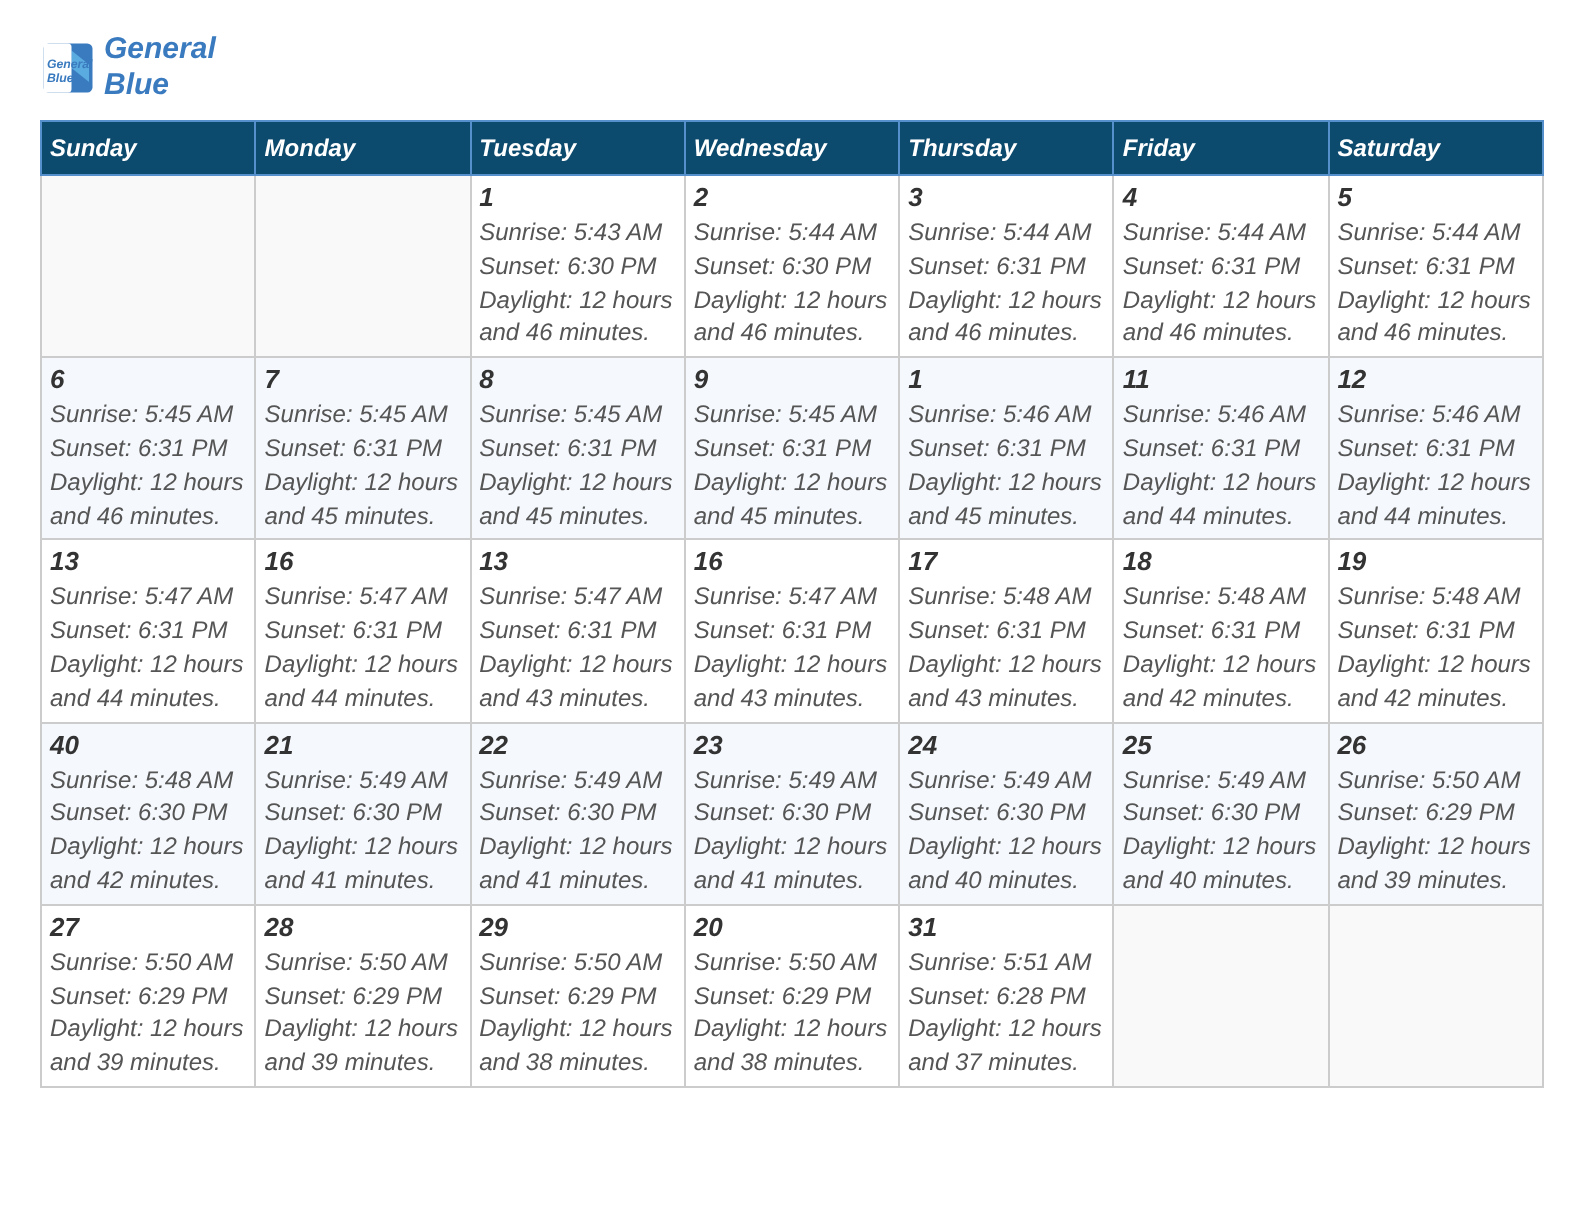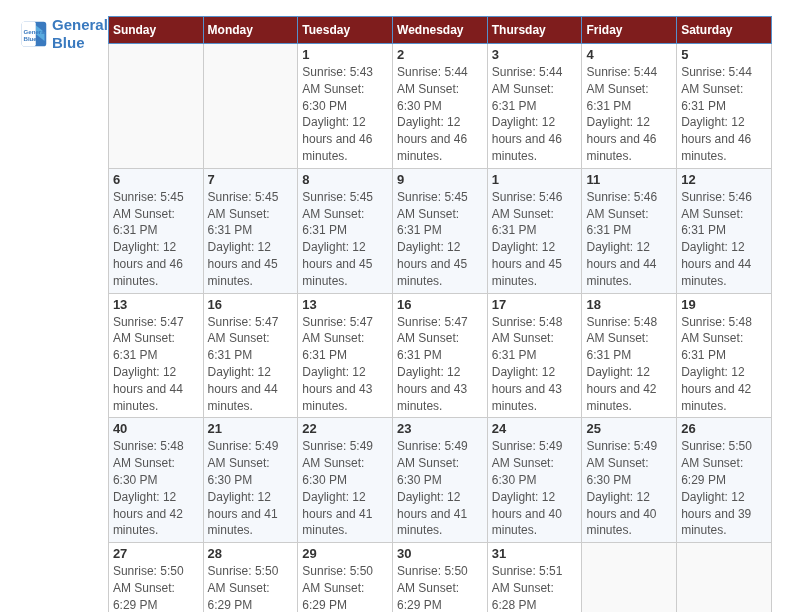--- a/index.html
+++ b/index.html
@@ -8,21 +8,22 @@
       background: #fff;
       width: 792px;
       height: 612px;
       overflow: hidden;
     }
     .page {
       width: 792px;
       height: 448px;
       padding: 16px 20px 12px 20px;
       display: flex;
-      flex-direction: row;
+      flex-direction: column;
+      font-style: italic;
     }
     .header {
       display: flex;
       justify-content: space-between;
       align-items: flex-start;
       margin-bottom: 8px;
     }
     .logo {
       display: flex;
       align-items: center;
@@ -56,21 +57,21 @@
       margin-top: 2px;
     }
     .calendar {
       flex: 1;
       border: 1px solid #ccc;
       border-collapse: collapse;
       width: 100%;
       table-layout: fixed;
     }
     .calendar th {
-      background: #7f1d1d;
+      background: #0c4a6e;
       color: #fff;
       font-size: 12px;
       font-weight: bold;
       padding: 6px 4px;
       text-align: left;
       border: 1px solid #5590cc;
     }
     .calendar td {
       border: 1px solid #ccc;
       vertical-align: top;
@@ -313,21 +314,21 @@
 Sunset: 6:29 PM
 Daylight: 12 hours and 39 minutes.</div>
           </td>
           <td>
             <span class="day-num">29</span>
             <div class="day-info">Sunrise: 5:50 AM
 Sunset: 6:29 PM
 Daylight: 12 hours and 38 minutes.</div>
           </td>
           <td>
-            <span class="day-num">30</span>
+            <span class="day-num">20</span>
             <div class="day-info">Sunrise: 5:50 AM
 Sunset: 6:29 PM
 Daylight: 12 hours and 38 minutes.</div>
           </td>
           <td>
             <span class="day-num">31</span>
             <div class="day-info">Sunrise: 5:51 AM
 Sunset: 6:28 PM
 Daylight: 12 hours and 37 minutes.</div>
           </td>

